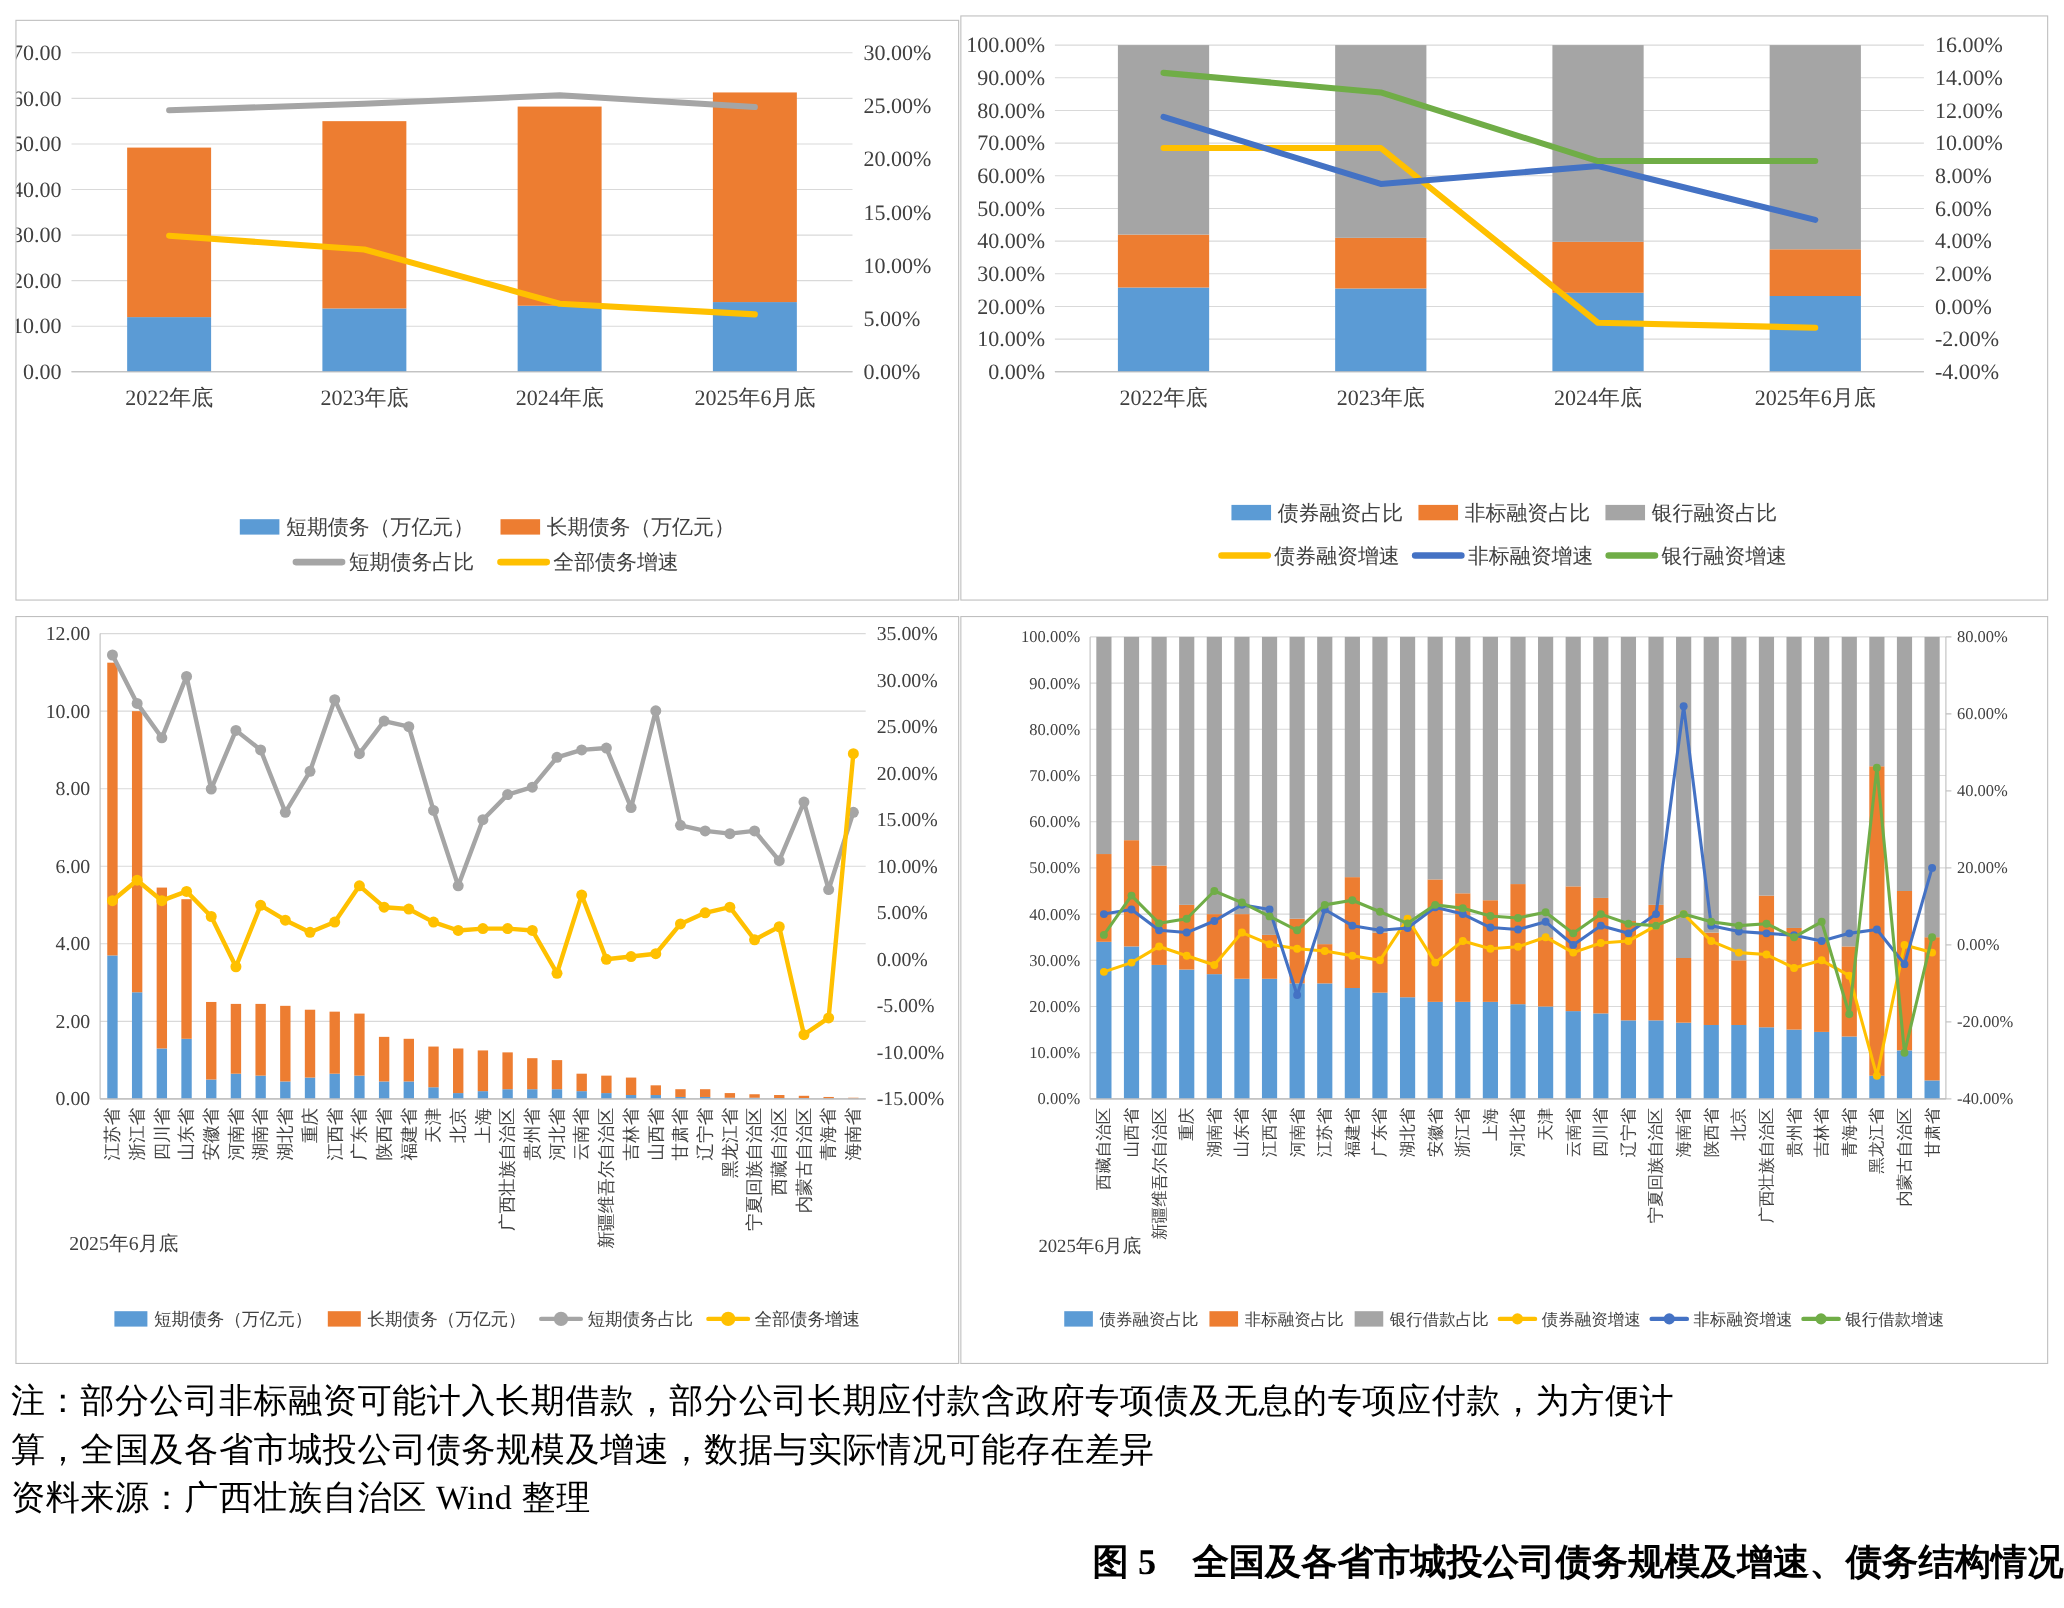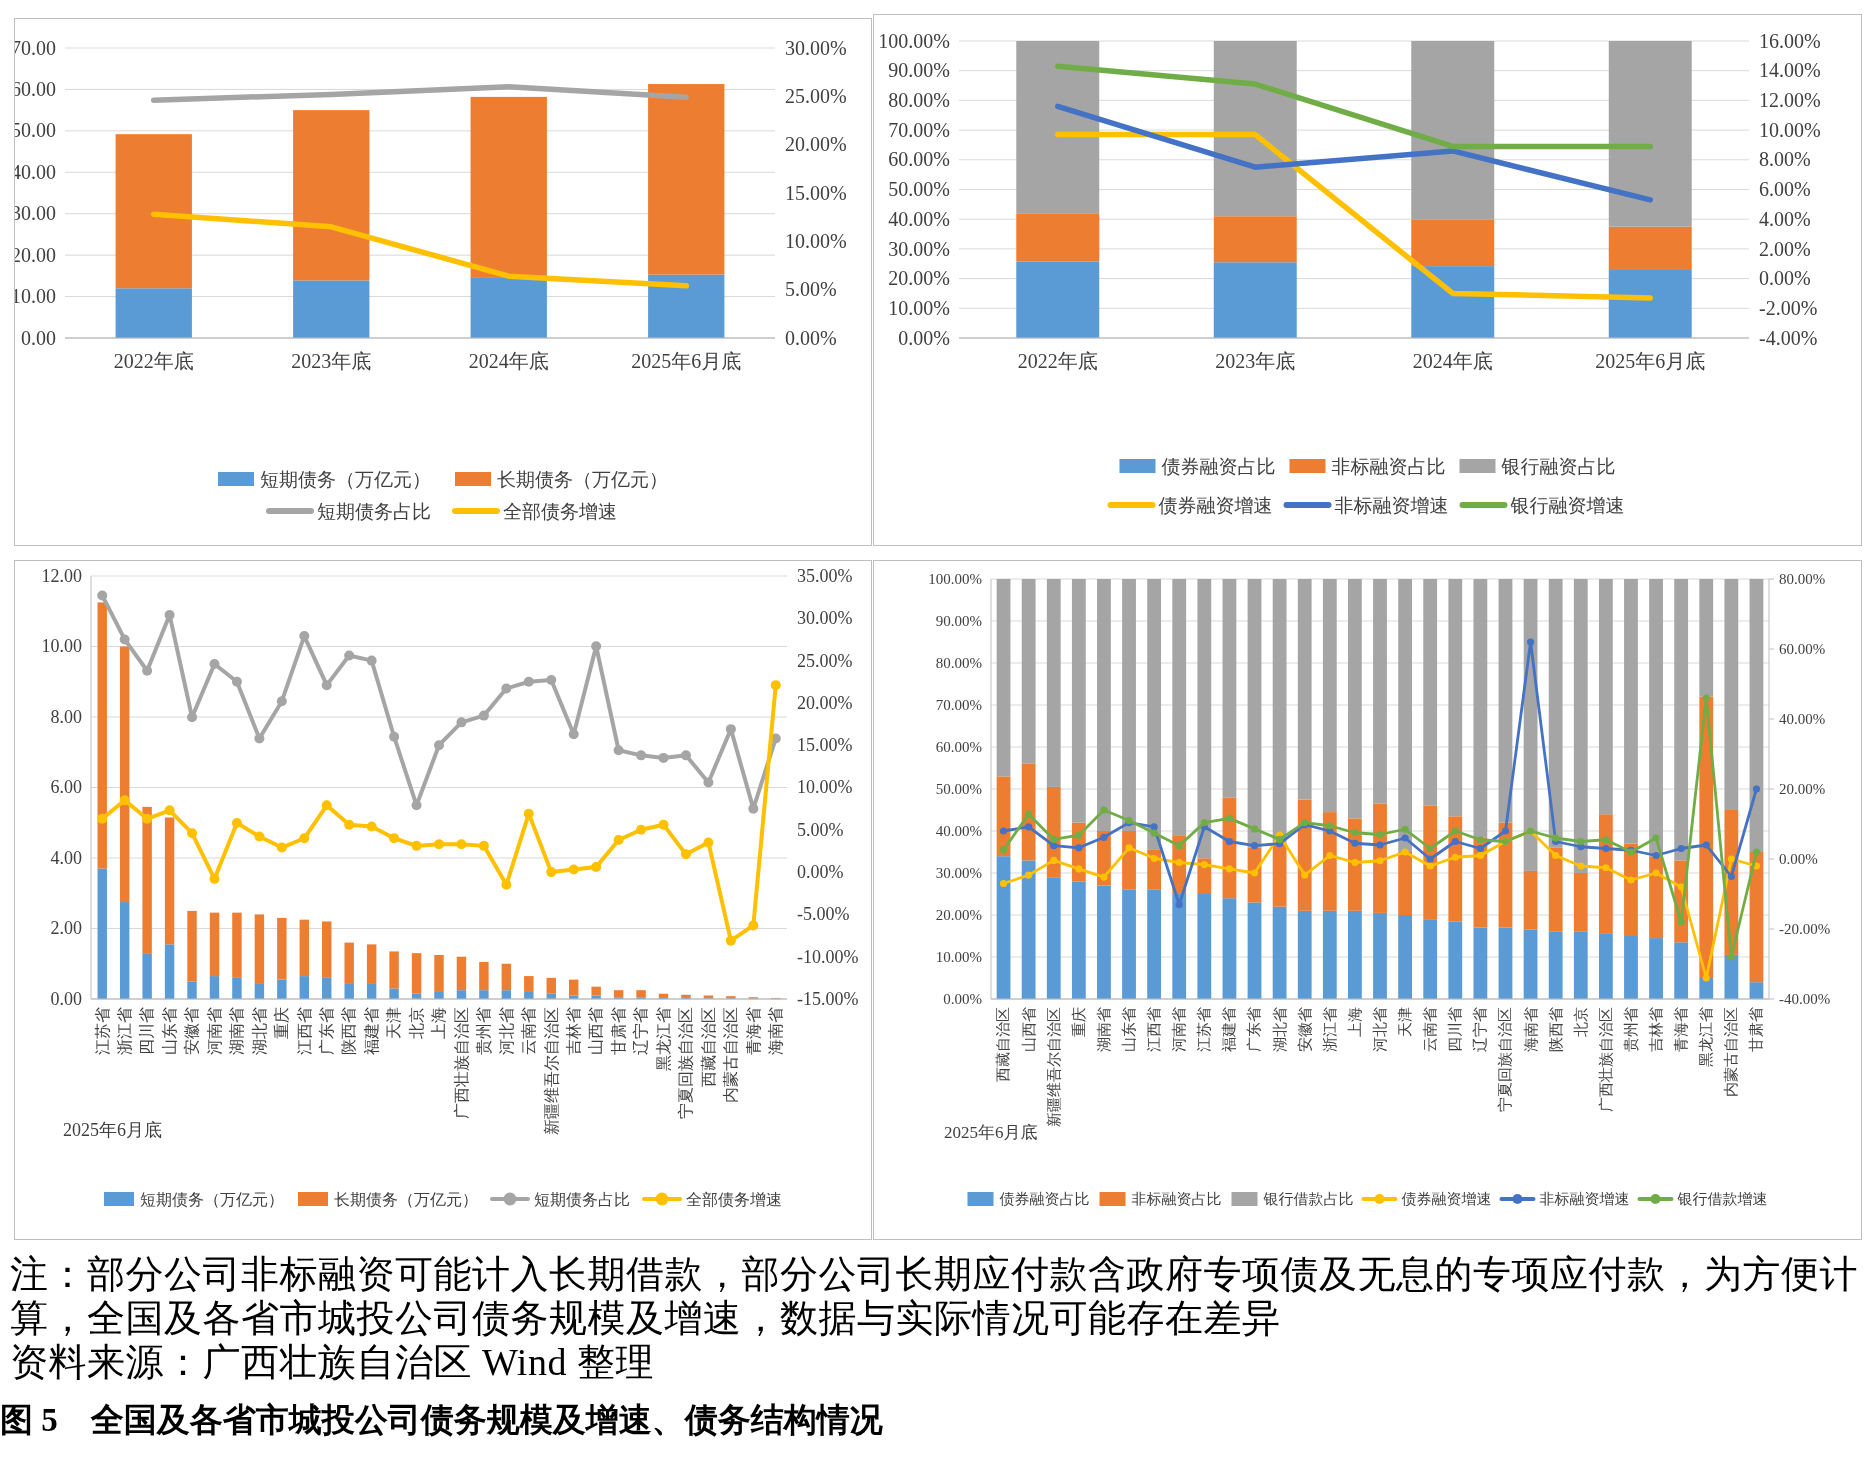--- a/index.html
+++ b/index.html
@@ -1,22 +1,22 @@
 <!DOCTYPE html>
 <html><head>
 <meta charset="utf-8">
 <style>
   html,body{margin:0;padding:0;background:#ffffff;}
   body{position:relative;width:1876px;height:1462px;overflow:hidden;
        font-family:"Liberation Serif",serif;color:#000;}
   .panel{position:absolute;background:#fff;border:1px solid #bfbfbf;box-sizing:border-box;}
   .panel svg{display:block;}
-  .note{position:absolute;left:10px;width:1858px;font-size:38px;line-height:44px;
+  .note{position:absolute;left:10px;width:1858px;font-size:31px;line-height:44px;
         letter-spacing:0.5px;color:#000;}
-  .caption{position:absolute;left:0;width:1876px;text-align:left;
+  .caption{position:absolute;left:0;width:1876px;text-align:right;
            font-size:33px;font-weight:bold;color:#000;}
 </style>
 </head>
 <body>
 
 <div class="panel" style="left:14px;top:18px;width:858px;height:528px;">
   <svg width="856" height="526" viewBox="0 0 856 526">
       <line x1="50" y1="319" x2="760" y2="319" stroke="#bfbfbf" stroke-width="1"></line>
       <text x="41" y="325.6" font-size="20" text-anchor="end" fill="#404040" font-family="&quot;Liberation Serif&quot;,serif">0.00</text>
       <line x1="50" y1="277.57142857142856" x2="760" y2="277.57142857142856" stroke="#D9D9D9" stroke-width="1"></line>

